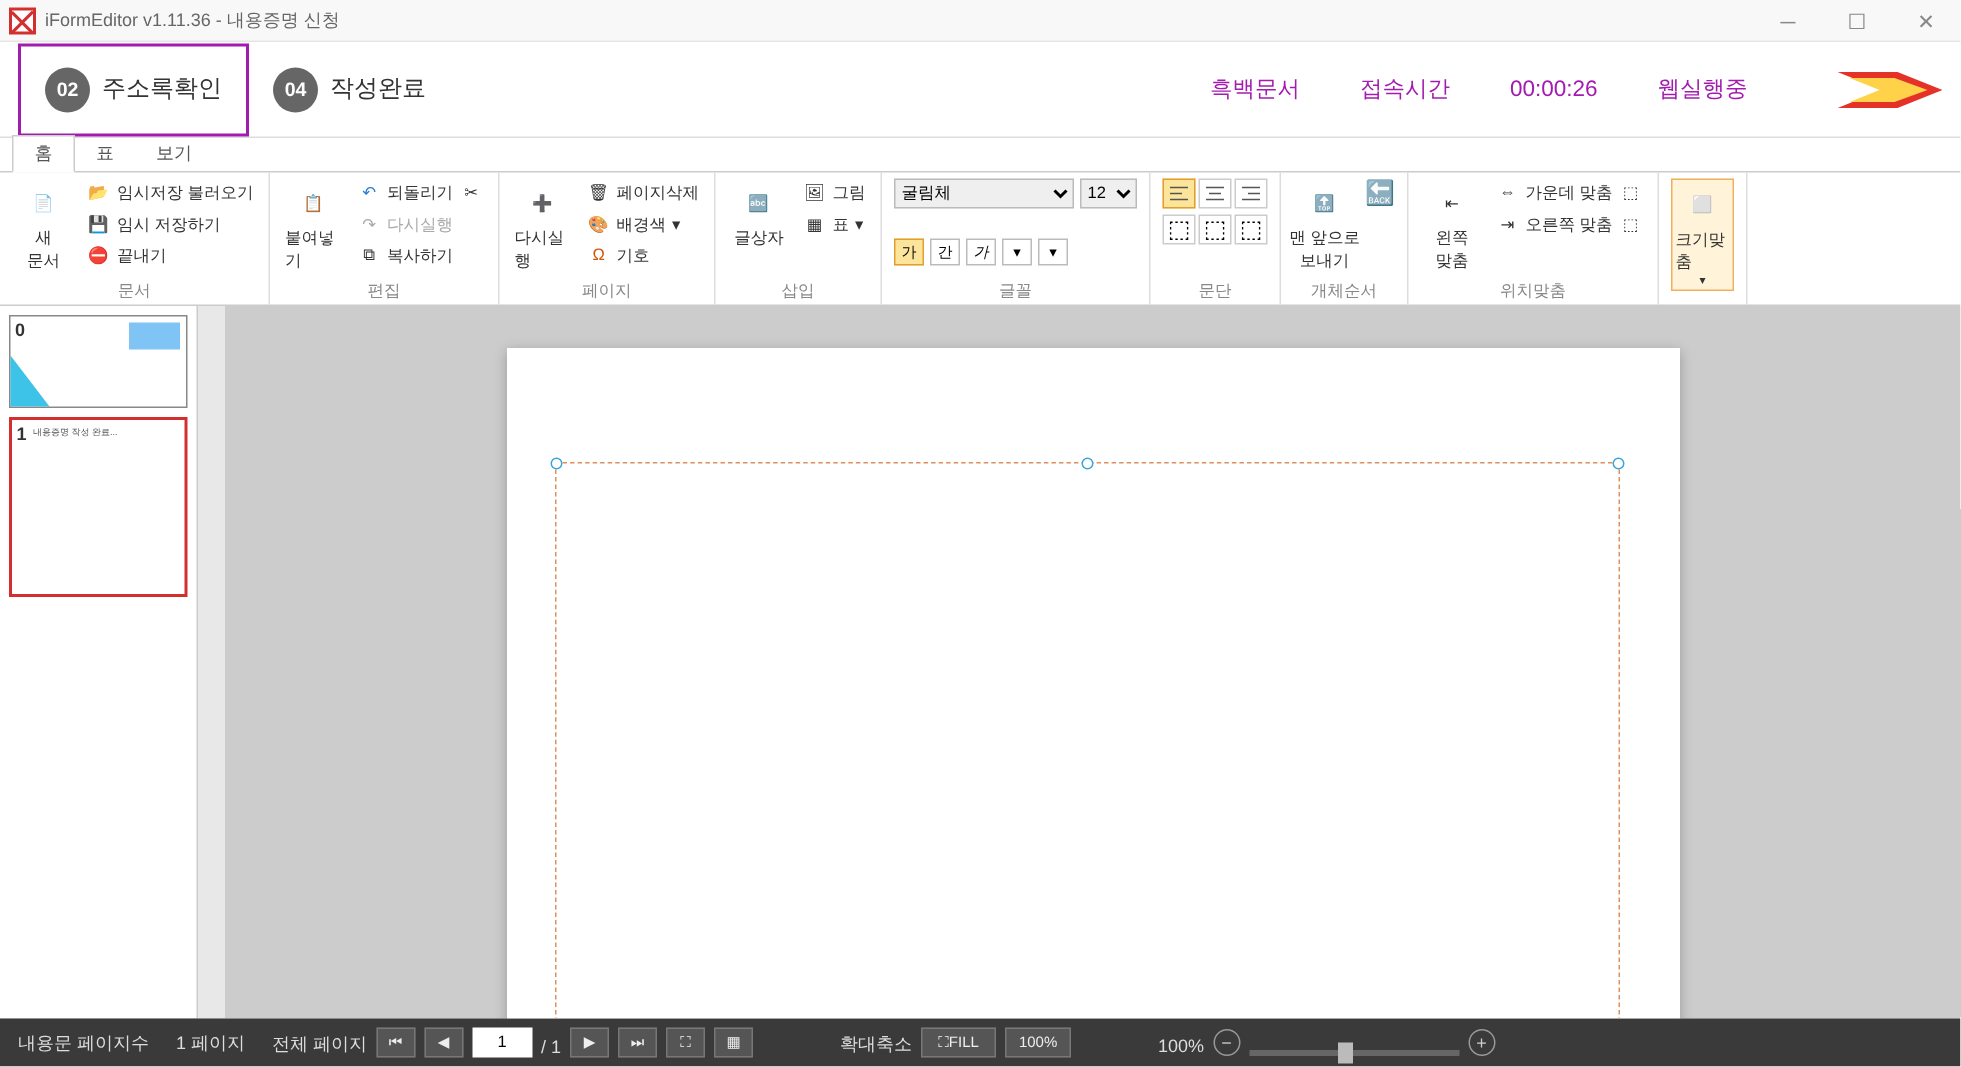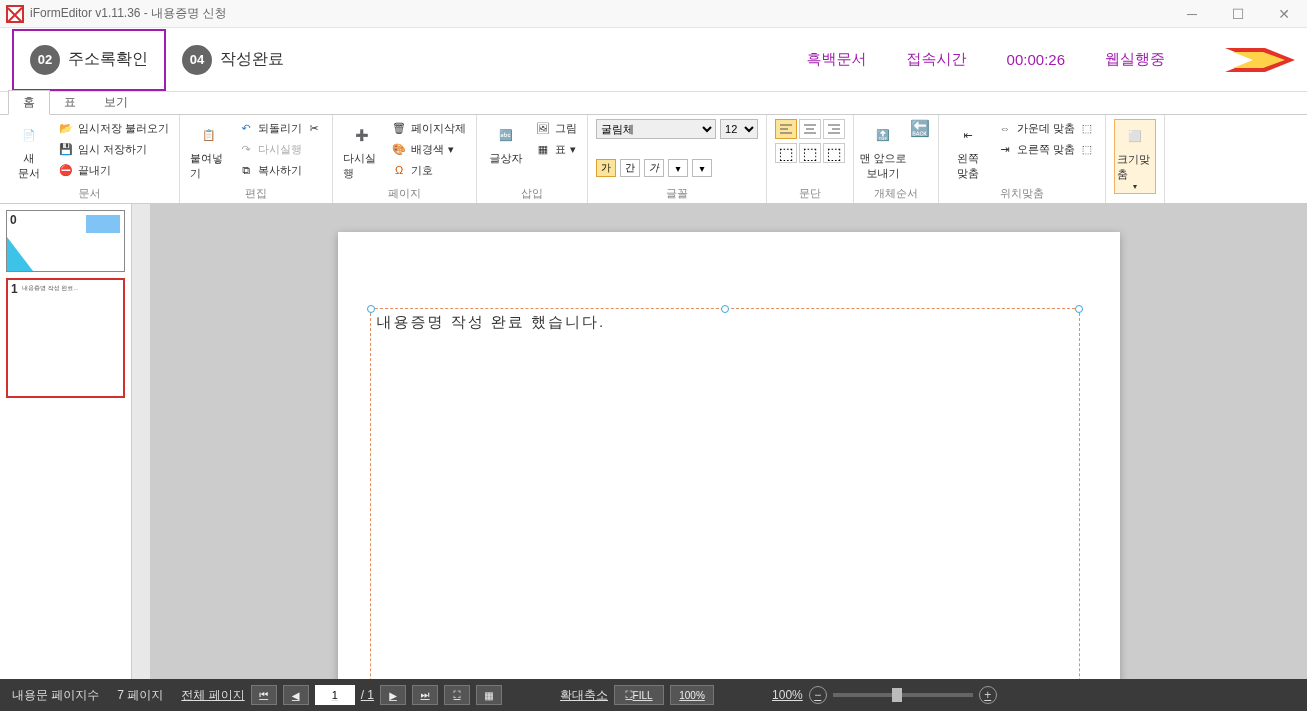--- a/index.html
+++ b/index.html
@@ -64,21 +64,21 @@
 .textbox { position: absolute; left: 32px; top: 76px; right: 40px; bottom: 60px; border: 1px dashed #e09060; }
 .textbox .handle { position: absolute; width: 8px; height: 8px; background: #fff; border: 1px solid #3aa6d8; border-radius: 50%; }
 .h-tl { top: -4px; left: -4px; } .h-tr { top: -4px; right: -4px; }
 .h-tm { top: -4px; left: 50%; margin-left: -4px; }
 .tb-text { font-size: 15px; color: #333; padding: 4px 6px; letter-spacing: 2px; }
 
 
 .statusbar { height: 32px; background: #3a3a3a; color: #ddd; display: flex; align-items: center; font-size: 12px; padding: 0 12px; gap: 18px; }
 .sb-btn { width: 26px; height: 20px; background: #555; border: 1px solid #777; display: flex; align-items: center; justify-content: center; cursor: pointer; color: #eee; font-size: 10px; }
 .sb-input { width: 40px; height: 20px; background: #fff; color: #000; text-align: center; font-size: 11px; border: none; }
-.sb-group { display: flex; align-items: center; gap: 6px; text-decoration: underline; }
+.sb-group { display: flex; align-items: flex-end; gap: 6px; }
 .zoom-slider { width: 140px; height: 4px; background: #666; position: relative; }
 .zoom-slider .knob { position: absolute; top: -5px; left: 42%; width: 10px; height: 14px; background: #bbb; }
 .circle-btn { width: 18px; height: 18px; border-radius: 50%; border: 1px solid #999; display: flex; align-items: center; justify-content: center; cursor: pointer; color: #ccc; }
 </style>
 </head>
 <body>
 
 <div class="titlebar">
   <div class="app-icon"></div>
   <div class="title-text">iFormEditor v1.11.36 - 내용증명 신청</div>
@@ -335,29 +335,28 @@
     </div>
   </div>
   <div class="scroll-gutter"></div>
   <div class="canvas">
     <div class="page">
       <div class="textbox">
         <div class="handle h-tl"></div>
         <div class="handle h-tm"></div>
         <div class="handle h-tr"></div>
 
-        <div class="tb-text">내용증명 작성 완료 했습니다.</div>
       </div>
     </div>
   </div>
 </div>
 
 <div class="statusbar">
   <span>내용문 페이지수</span>
-  <span>7 페이지</span>
+  <span>1 페이지</span>
   <div class="sb-group">
     <span>전체 페이지</span>
     <div class="sb-btn">⏮</div>
     <div class="sb-btn">◀</div>
     <input class="sb-input" value="1" style="">
     <span>/ 1</span>
     <div class="sb-btn">▶</div>
     <div class="sb-btn">⏭</div>
     <div class="sb-btn">⛶</div>
     <div class="sb-btn">▦</div>

